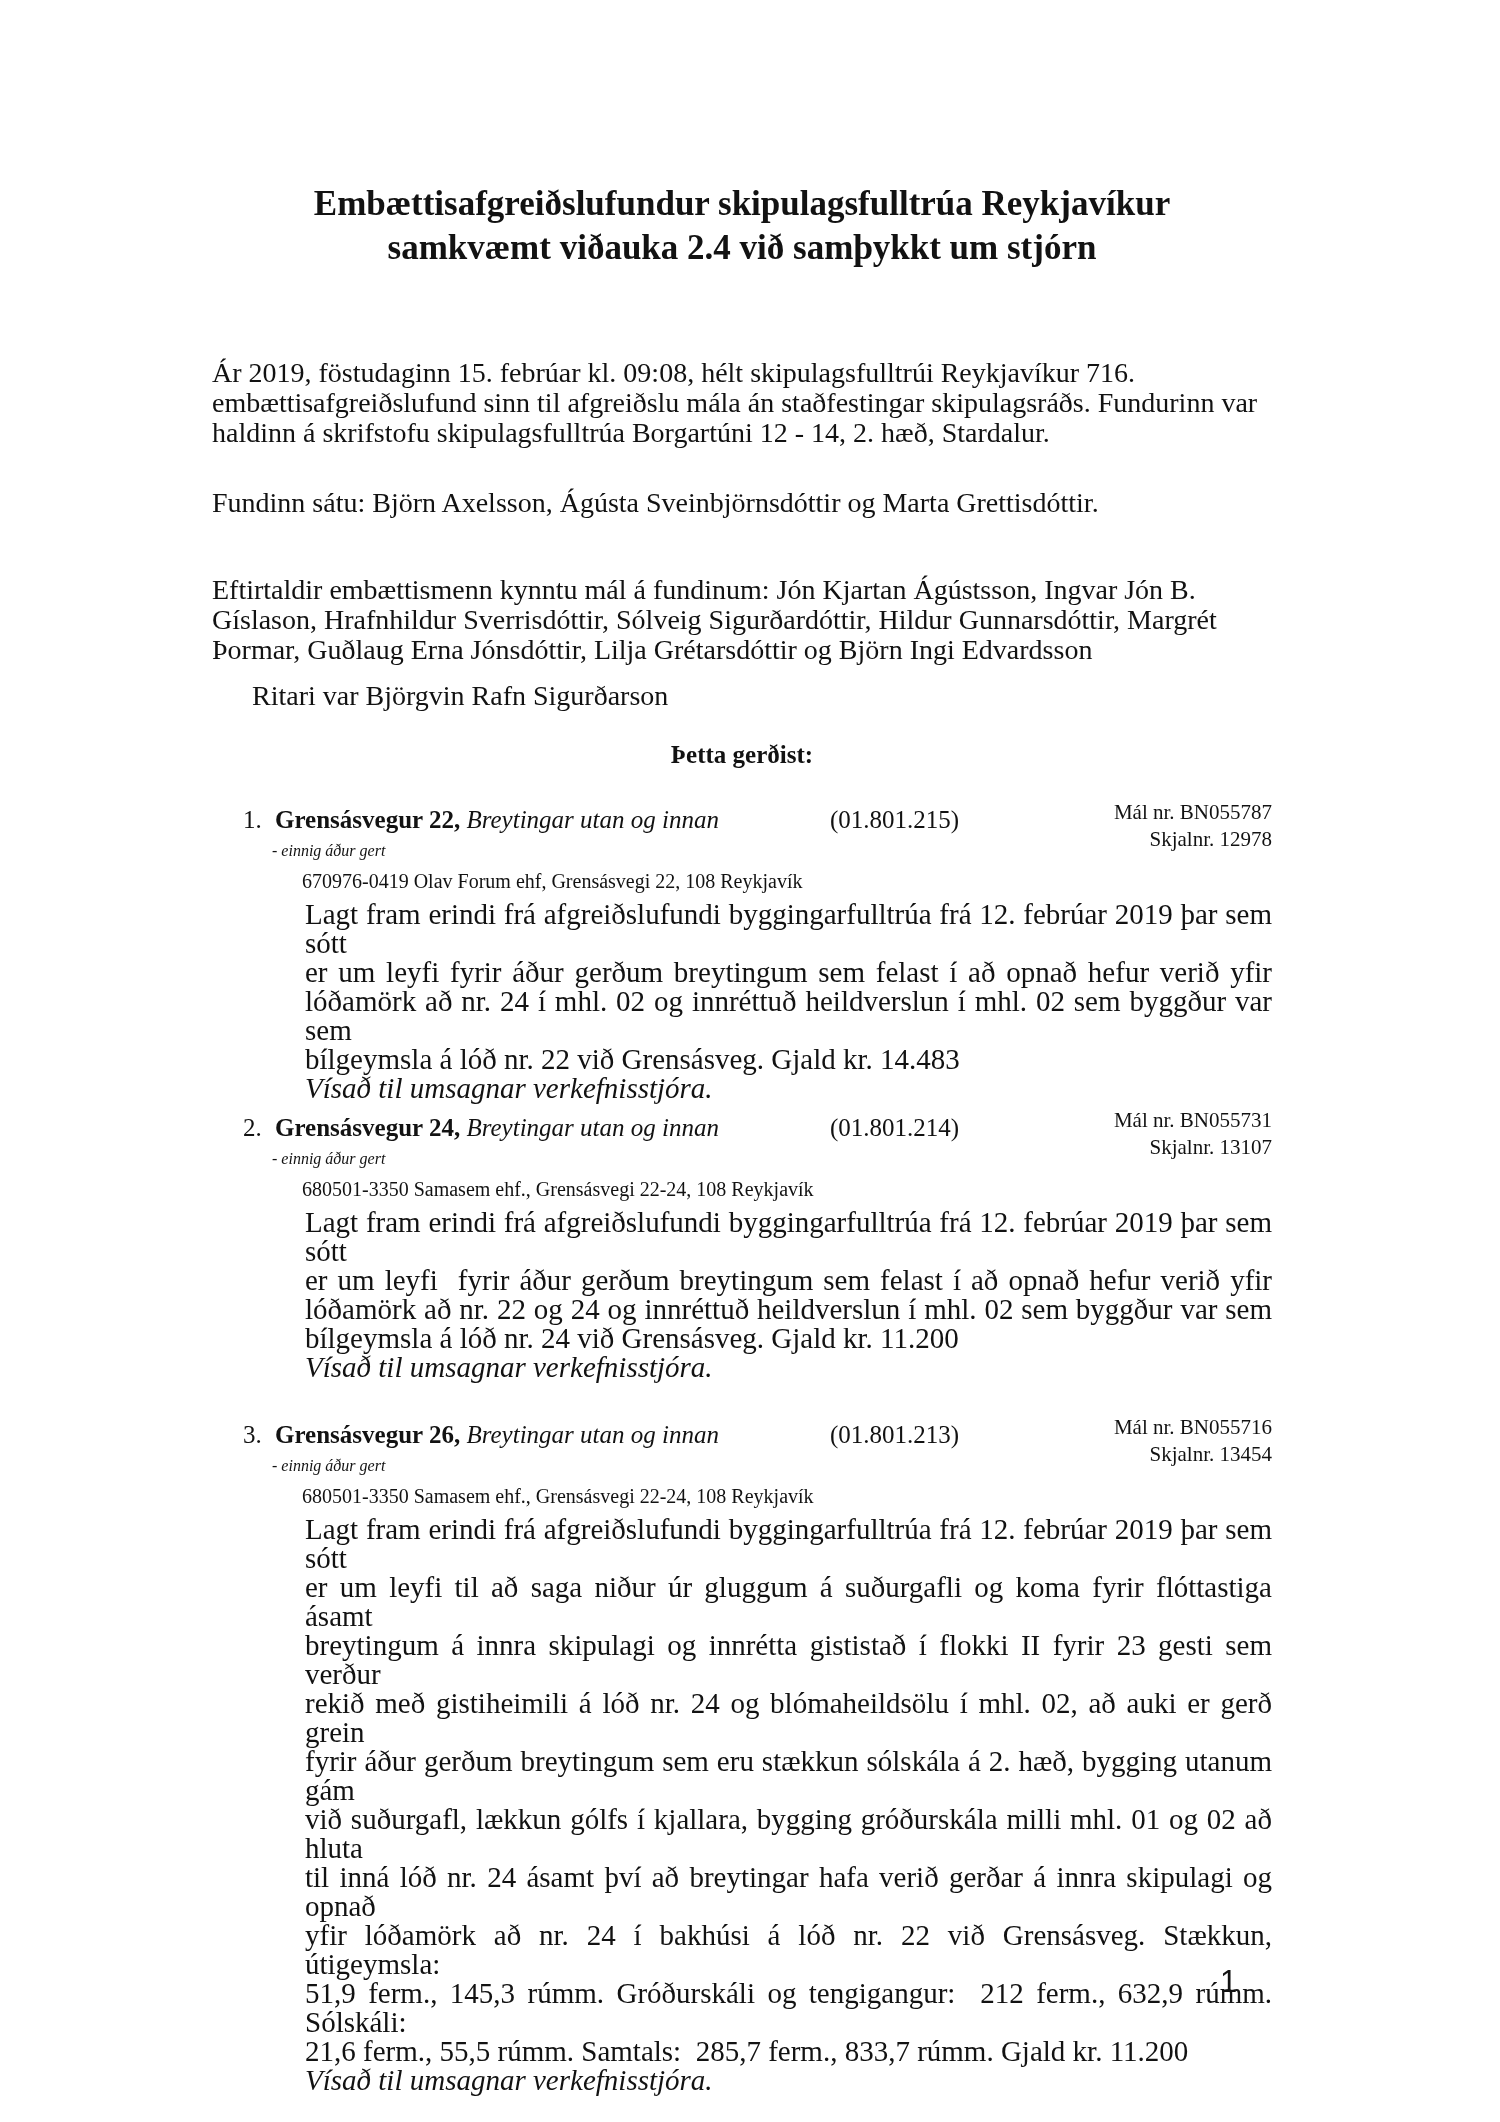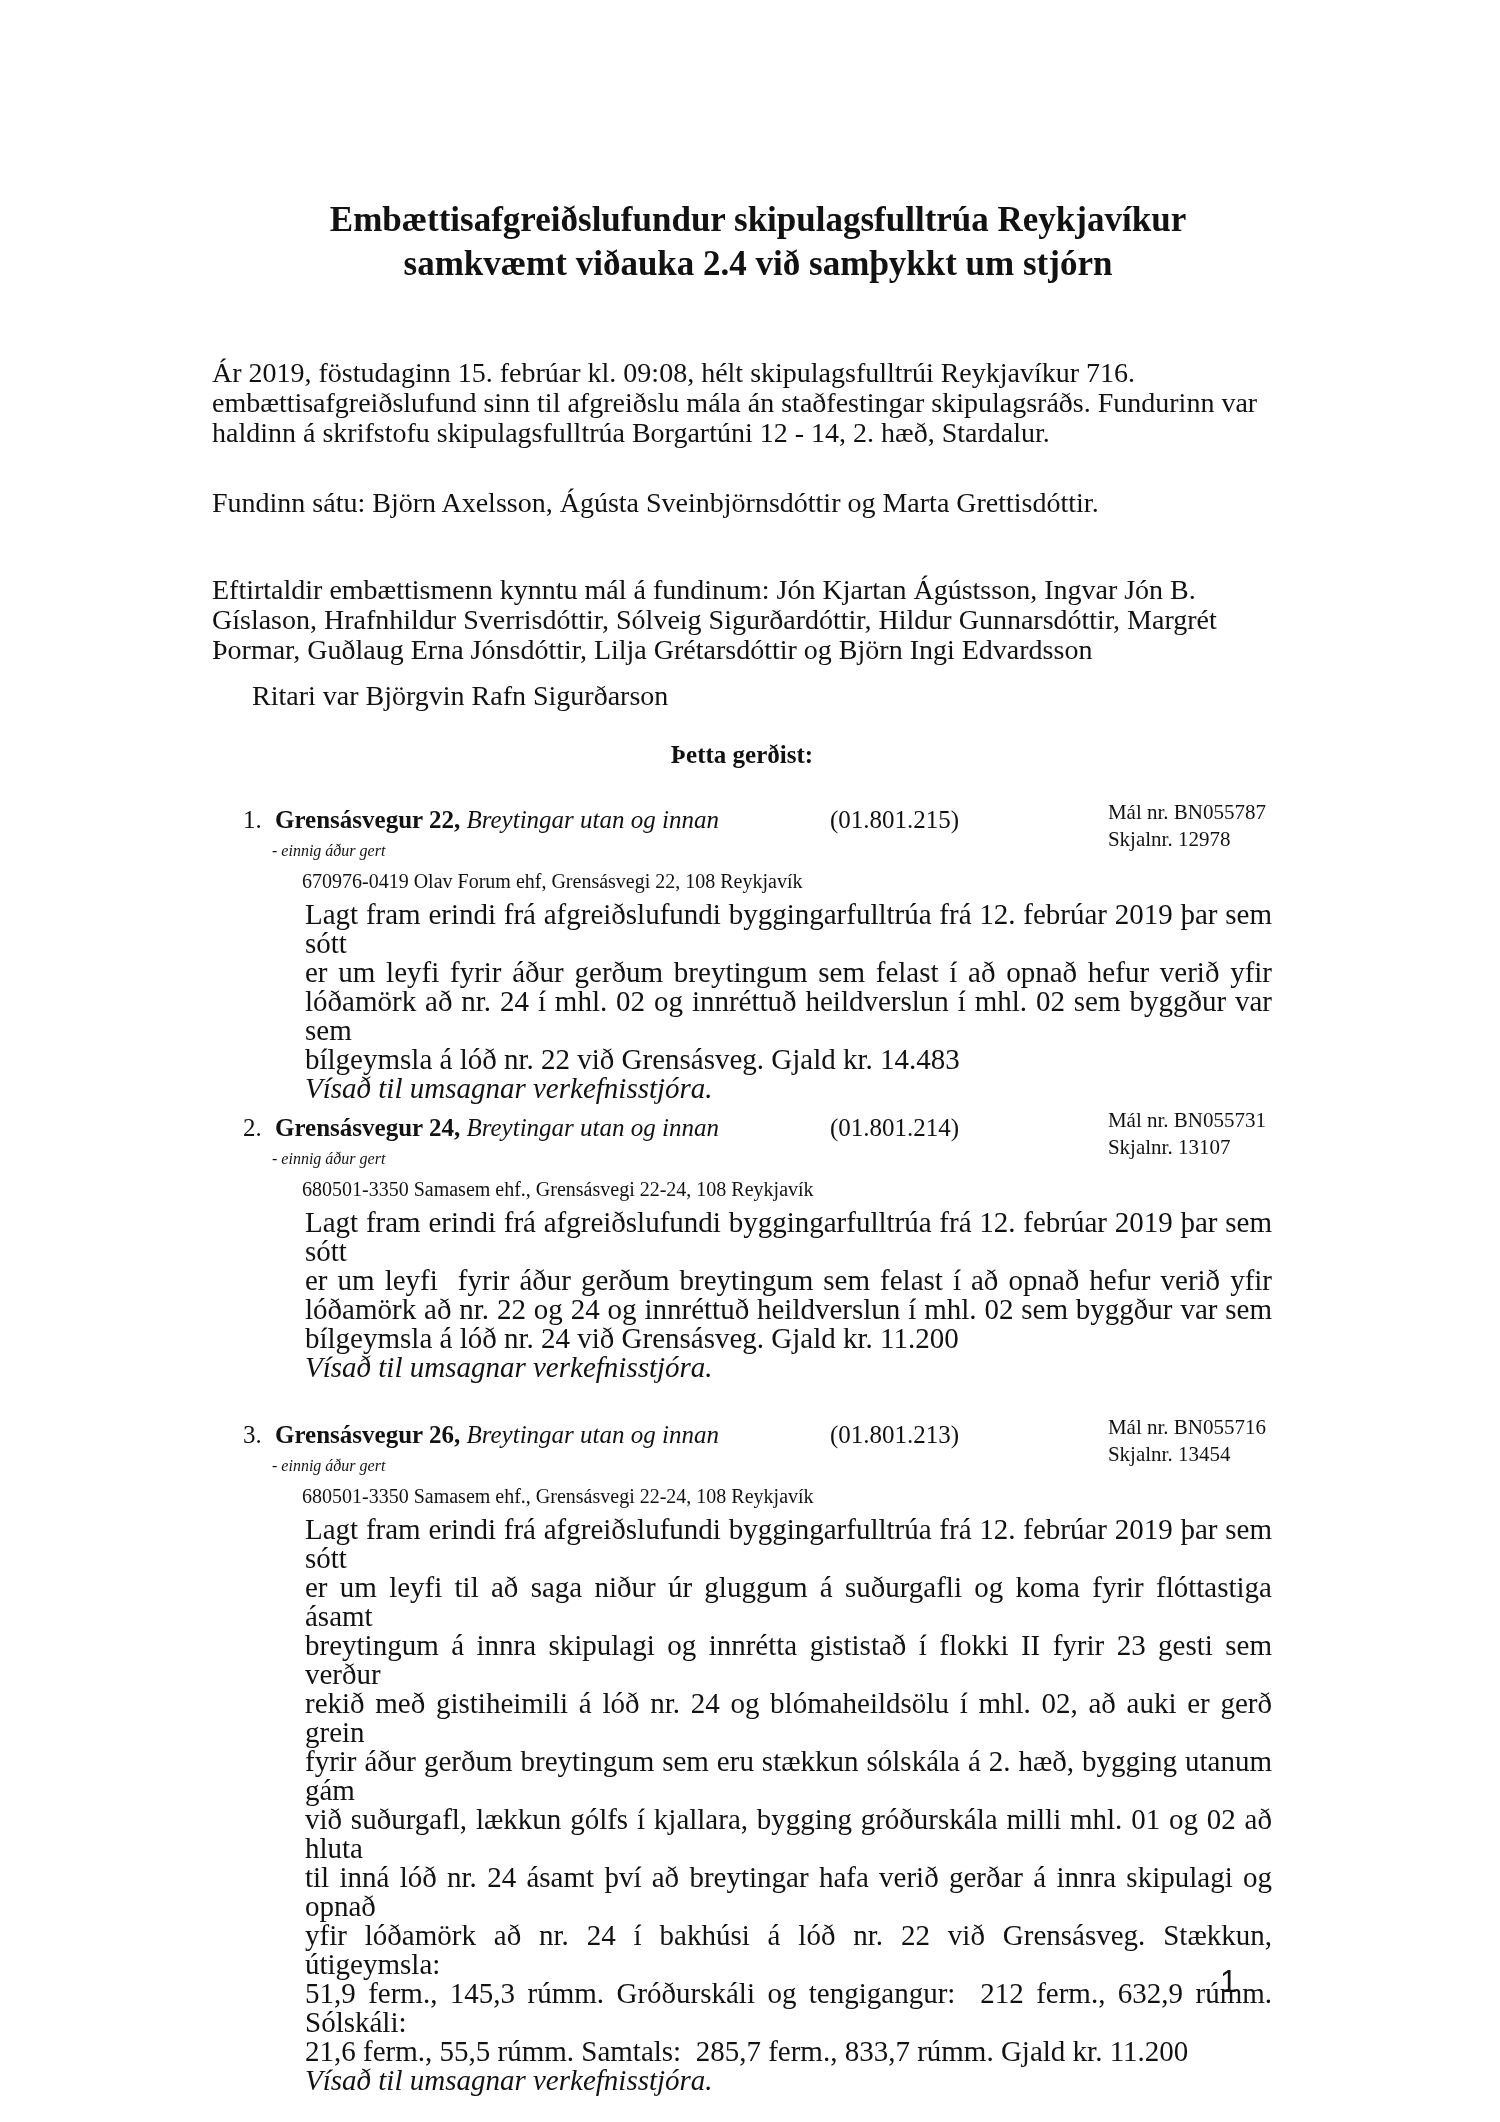--- a/index.html
+++ b/index.html
@@ -9,40 +9,40 @@
     height:2122px;
     background:#ffffff;
     color:#121212;
     font-family:"Liberation Serif", serif;
     overflow:hidden;
   }
   .ln{white-space:pre-wrap;}
   .doc-title{
     position:absolute; left:212px; top:182px; width:1060px;
     text-align:center; font-weight:bold;
-    font-size:35px; line-height:44px; margin:16px;
+    font-size:35px; line-height:44px; margin:0;
   }
   .para{
     position:absolute; left:212px; width:1060px;
     font-size:28px; line-height:30px;
   }
   .section-heading{
     position:absolute; left:212px; top:740px; width:1060px;
     text-align:center; font-weight:bold; font-size:25px; line-height:30px;
   }
   .item{position:absolute; left:212px; width:1060px;}
   .item-head{position:relative; height:29px; font-size:25px; line-height:29px;}
   .item-num{position:absolute; left:31px; top:0;}
   .head-main{position:absolute; left:63px; top:0; white-space:pre;}
   .item-address{font-weight:bold;}
   .item-subject{font-style:italic;}
   .item-code{position:absolute; left:618px; top:0;}
   .item-refs{
-    position:absolute; right:6px; top:-6px;
-    text-align:left; font-size:21px; line-height:27px;margin-left:44px;
+    position:absolute; right:0; top:-6px;
+    text-align:right; font-size:21px; line-height:27px;margin-left:44px;
   }
   .item-note{
     position:absolute; left:60px; top:31px;
     font-style:italic; font-size:16px; line-height:29px; white-space:pre-wrap;
   }
   .item-applicant{
     position:absolute; left:90px; top:64px;
     font-size:20px; line-height:25px; white-space:pre-wrap;
   }
   .item-body{

